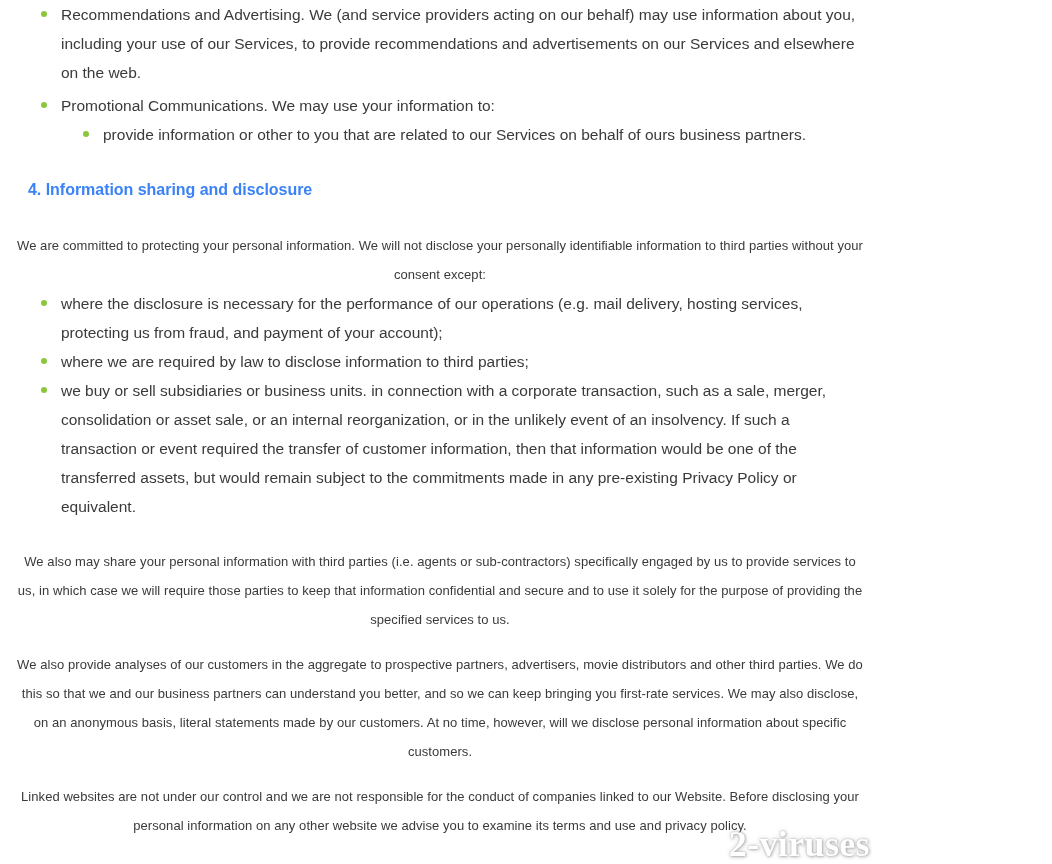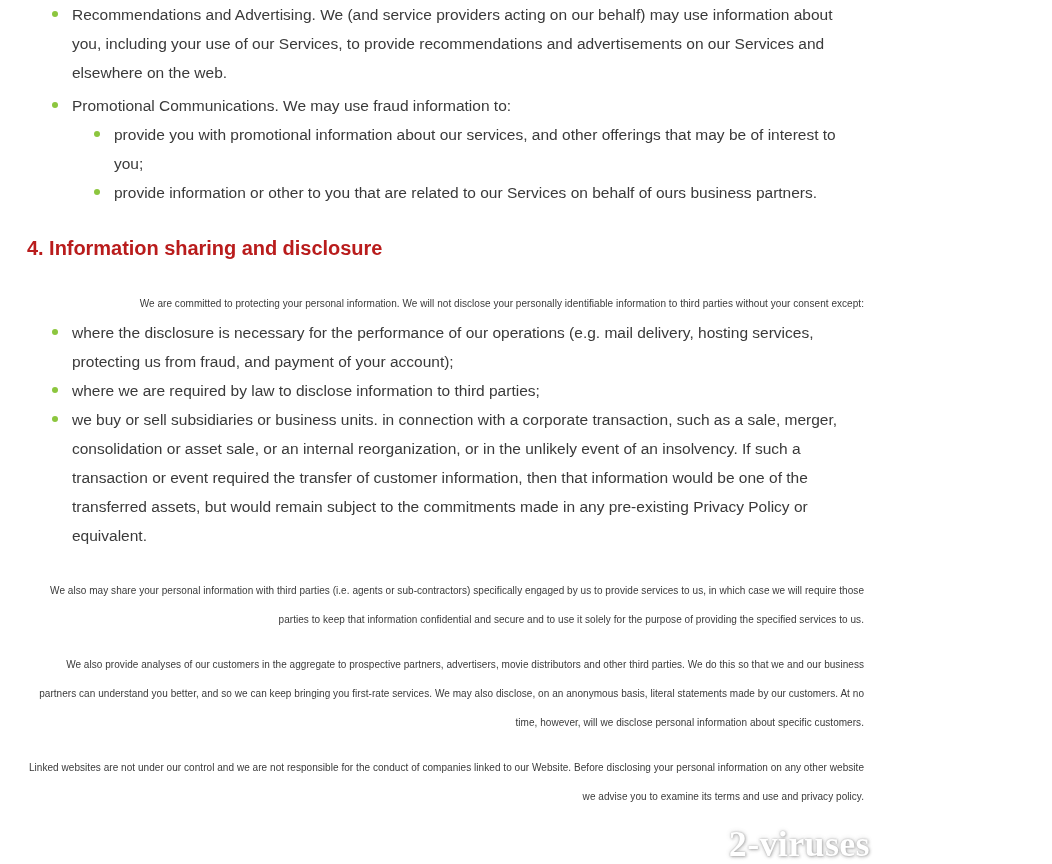--- a/index.html
+++ b/index.html
@@ -16,42 +16,42 @@
     color: #3a3a3a;
     position: relative;
     -webkit-font-smoothing: antialiased;
   }
 
   .page {
     position: relative;
     width: 876px;
     height: 864px;
     box-sizing: border-box;
-    padding: 0 12px 0 27px;
+    padding: 0 12px 0 16px;
   }
 
   
   .para {
-    font-size: 10px;
+    font-size: 13px;
     line-height: 29px;
     color: #3a3a3a;
     letter-spacing: 0.005em;
     margin: 0;
     max-width: 1008px;
-    text-align: right;
+    text-align: center;
   }
   .para + .para { margin-top: 16px; }
 
   .section-heading {
-    font-size: 20px;
+    font-size: 16px;
     line-height: 30px;
     font-weight: bold;
-    color: #b91c1c;
+    color: #3b82f6;
     letter-spacing: -0.002em;
-    margin: 0;
+    margin: 12px;
   }
 
   
   ul.bullets {
     list-style: none;
     margin: 0;
     padding: 0;
   }
   ul.bullets > li {
     position: relative;
@@ -109,28 +109,25 @@
 </head>
 <body>
 
 <div class="page">
 
   <ul class="bullets">
     <li>
       <span>Recommendations and Advertising. We (and service providers acting on our behalf) may use information about you, including your use of our Services, to provide recommendations and advertisements on our Services and elsewhere on the web.</span>
     </li>
     <li class="gap-top-xs">
-      <span>Promotional Communications. We may use fraud information to:</span>
+      <span>Promotional Communications. We may use your information to:</span>
     </li>
   </ul>
 
   <ul class="bullets nested gap-top-md">
-    <li>
-      <span>provide you with promotional information about our services, and other offerings that may be of interest to you;</span>
-    </li>
     <li>
       <span>provide information or other to you that are related to our Services on behalf of ours business partners.</span>
     </li>
   </ul>
 
   <h2 class="section-heading gap-top-lg">4. Information sharing and disclosure</h2>
 
   <p class="para gap-top-lg">We are committed to protecting your personal information. We will not disclose your personally identifiable information to third parties without your consent except:</p>
 
   <ul class="bullets gap-top-md">

